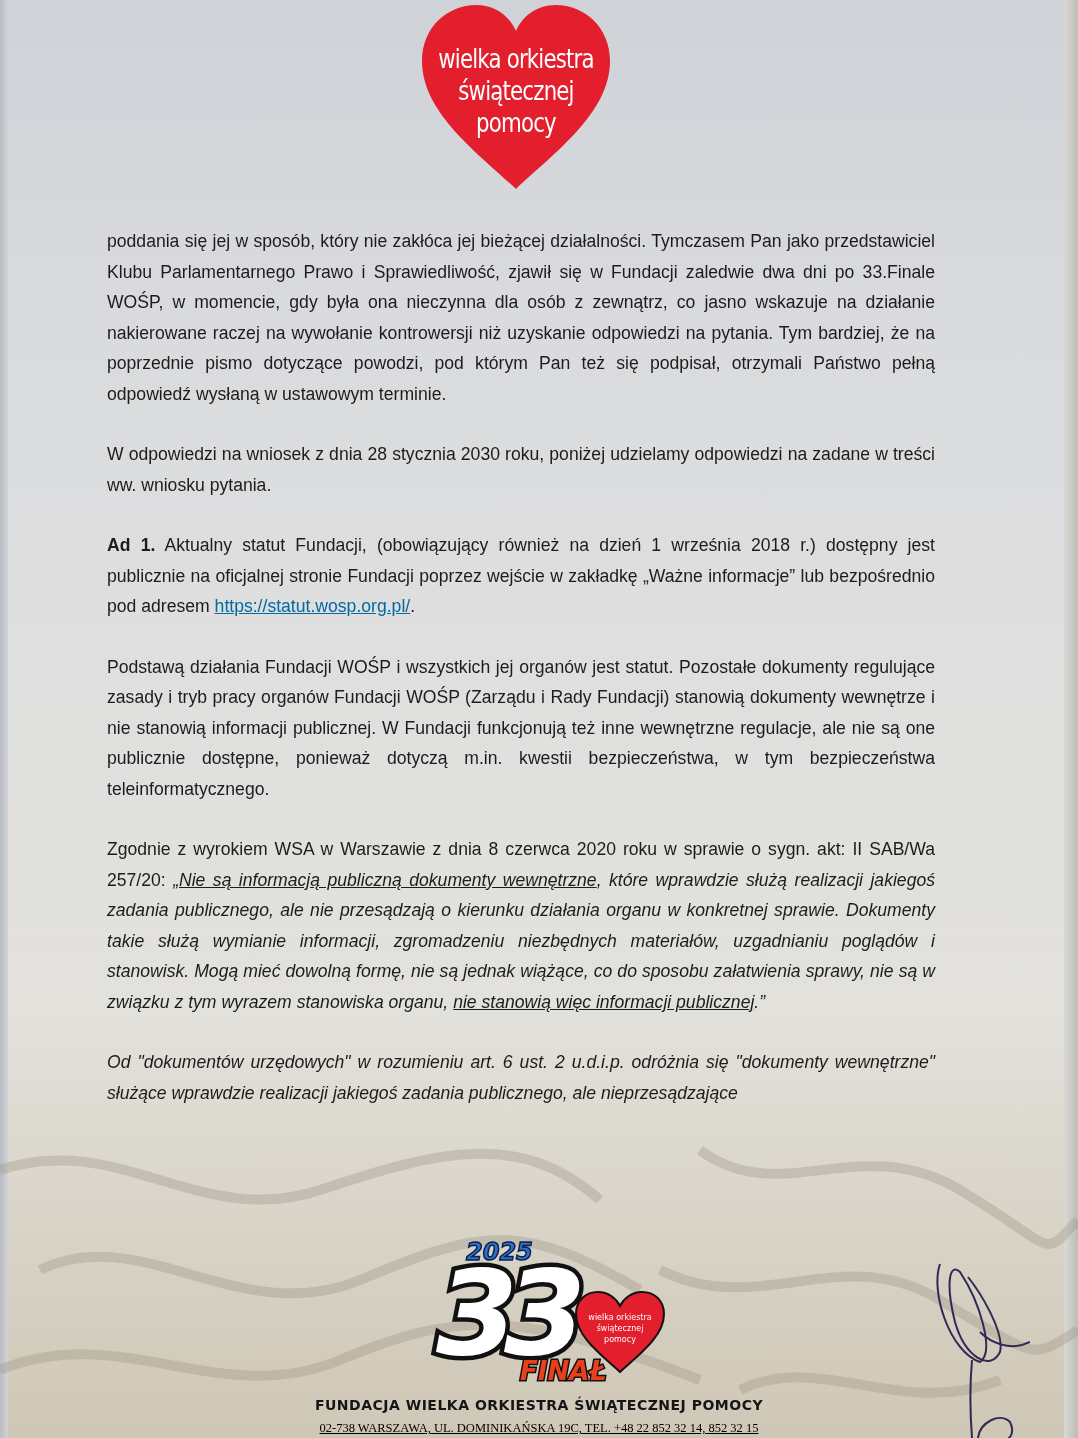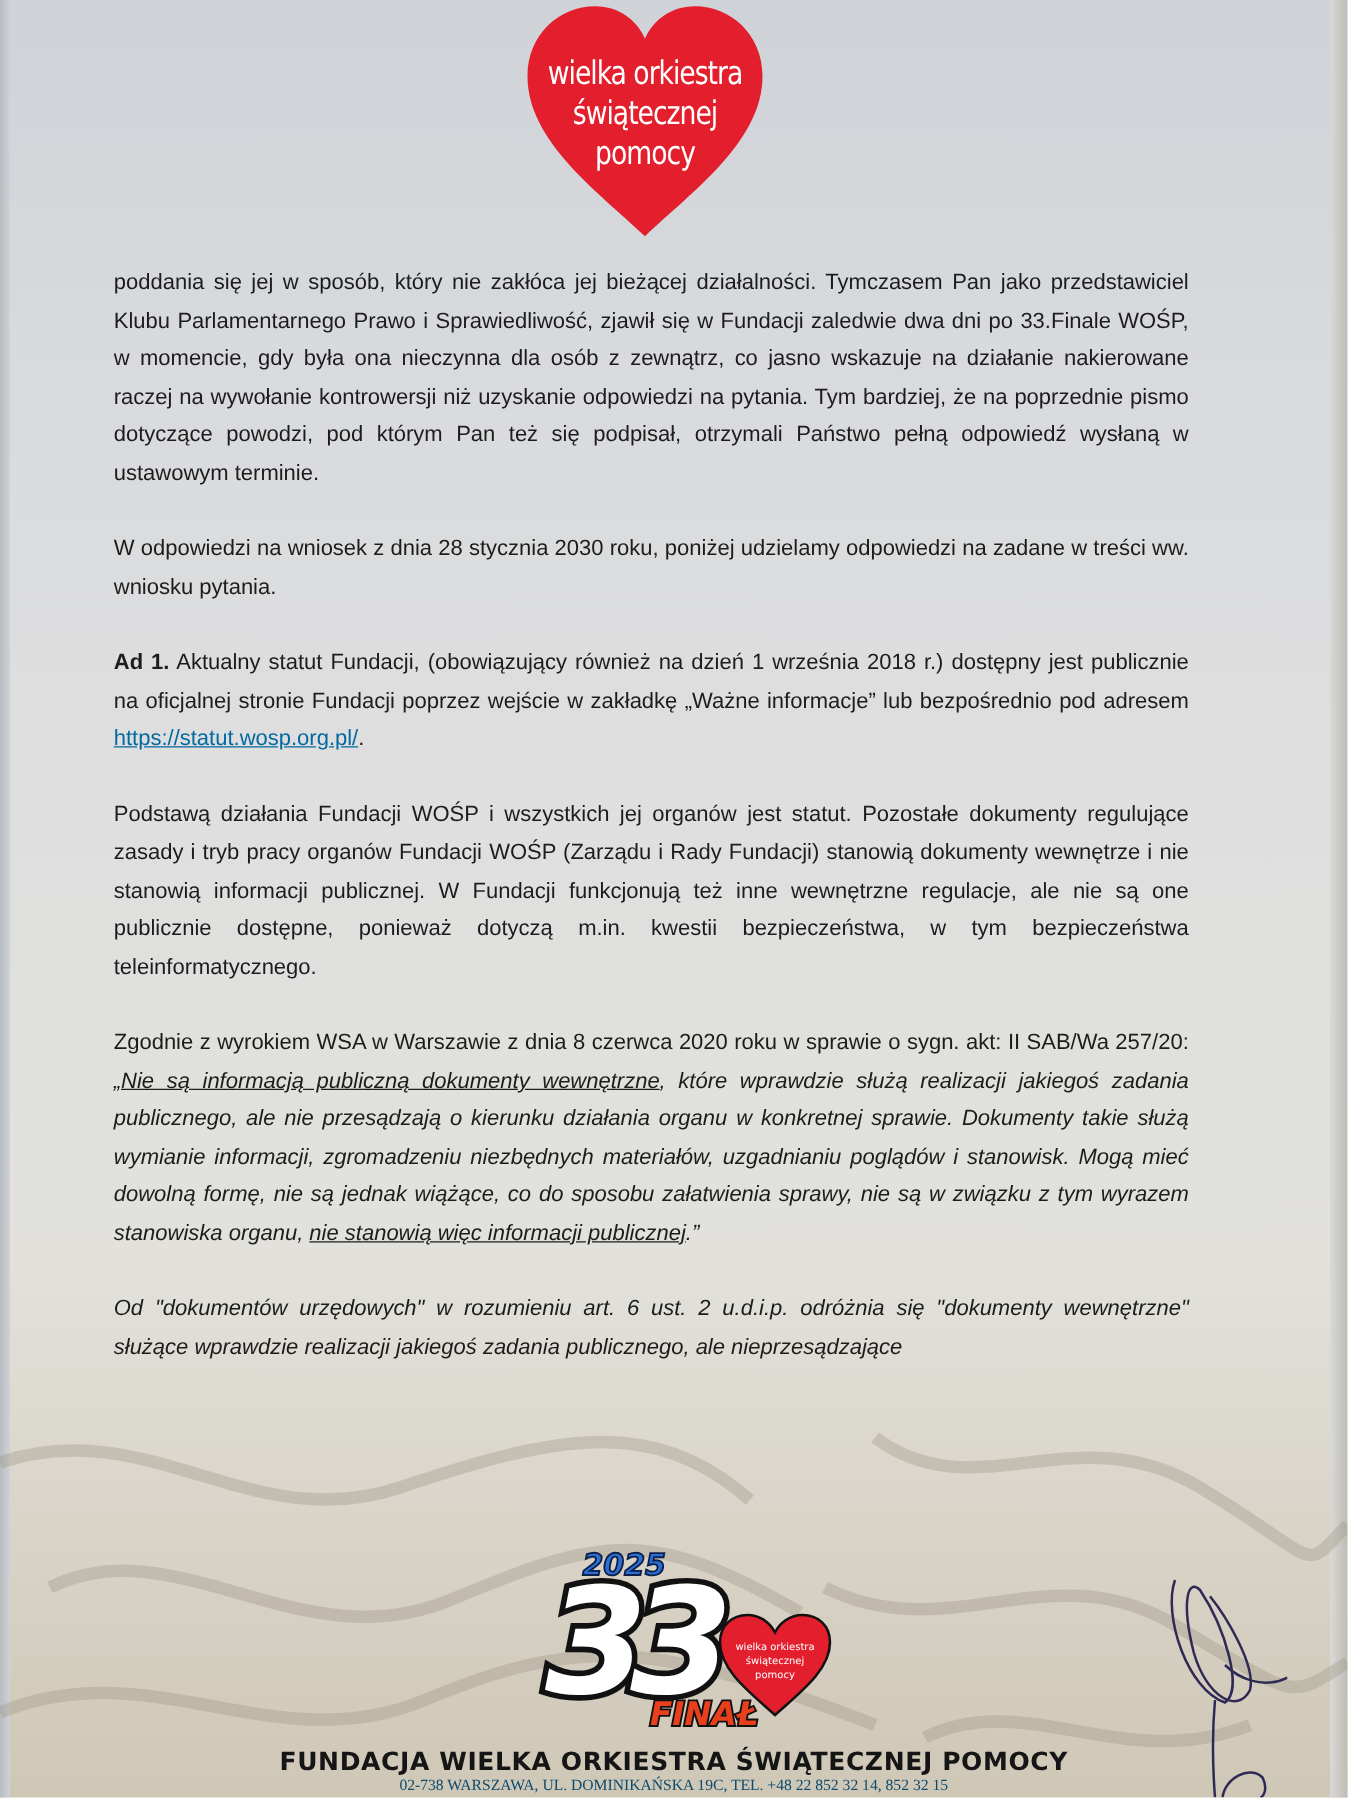--- a/index.html
+++ b/index.html
@@ -12,34 +12,34 @@
   .page-edge { position:absolute; left:0; top:0; width:8px; height:100%; background:linear-gradient(90deg,#b9bcc0,#cfd2d6); }
   .page-edge.right { left:auto; right:0; width:14px; background:linear-gradient(90deg,#d9d9d7,#bebcb5); }
 
   
   .heart-logo { position:absolute; left:418px; top:3px; width:196px; height:188px; }
   .heart-logo svg { position:absolute; left:0; top:0; }
   .heart-text { position:absolute; left:0; top:40px; width:196px; text-align:center; color:#fff;
     font-family:"DejaVu Sans", sans-serif; font-size:26px; line-height:32px; letter-spacing:-1px; transform:scaleX(0.82); }
 
   .content { position:absolute; left:91px; top:210px; width:860px; }
-  .para { font-size:17.6px; line-height:30.5px; text-align:justify; margin:0; }
+  .para { font-size:17.6px; line-height:30.5px; text-align:justify; margin:16px; }
   .para .bold { font-weight:bold; }
   .link { color:#0369a1; text-decoration:underline; }
   .italic { font-style:italic; }
   .u { text-decoration:underline; }
 
   
   .bg-pattern { position:absolute; left:0; top:1110px; width:1078px; height:328px; opacity:0.35; }
 
   .final-logo { position:absolute; left:412px; top:1232px; width:240px; height:160px;margin-left:16px; }
   .foot-name { position:absolute; left:0; width:1078px; top:1397px; text-align:center; font-weight:bold;
-    font-family:"DejaVu Sans", sans-serif; font-size:20px; letter-spacing:0.5px; color:#151515; }
+    font-family:"DejaVu Sans", sans-serif; font-size:14px; letter-spacing:0.5px; color:#151515; }
   .foot-addr { position:absolute; left:0; width:1078px; top:1421px; text-align:center;
-    font-family:"Liberation Serif", serif; font-size:12.5px; color:#0c4a6e; }
+    font-family:"Liberation Serif", serif; font-size:12.5px; color:#000000;text-decoration:underline; }
   .signature { position:absolute; left:920px; top:1262px; width:110px; height:176px; }
 </style>
 </head>
 <body>
 
 <div class="page-edge"></div>
 <div class="page-edge right"></div>
 
 <div class="heart-logo">
   <svg width="196" height="188" viewBox="0 0 196 188">

